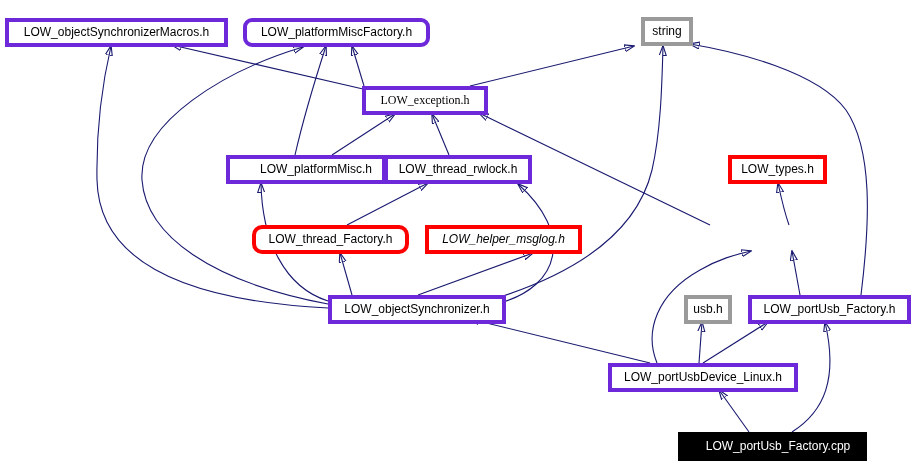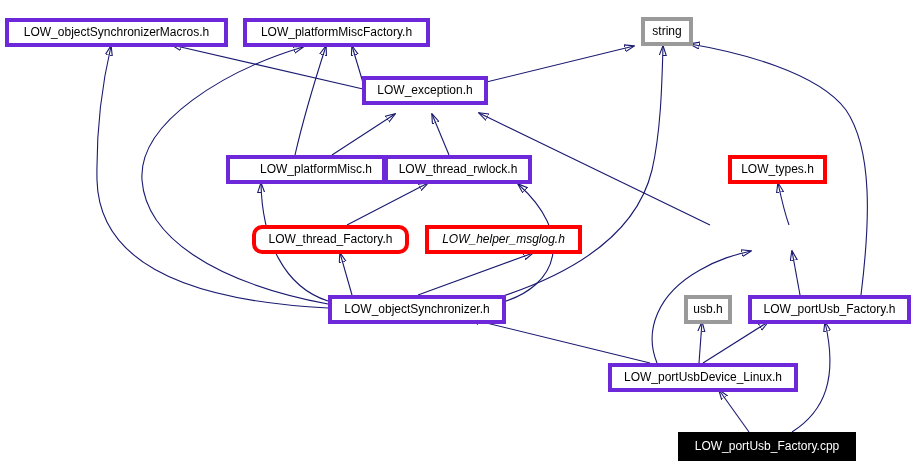--- a/index.html
+++ b/index.html
@@ -60,27 +60,27 @@
     <path d="M 861,295 C 870,222 873,150 846,110 C 818,72 738,52 690,44" marker-end="url(#ah)"></path>
     <path d="M 657,363 C 644,331 657,294 700,270 C 719,259 734,255 751,251" marker-end="url(#ah)"></path>
     <path d="M 699,363 L 702,322" marker-end="url(#ah)"></path>
     <path d="M 650,363 L 470,319" marker-end="url(#ah)"></path>
     <path d="M 703,363 L 768,322" marker-end="url(#ah)"></path>
     <path d="M 749,432 L 719,390" marker-end="url(#ah)"></path>
     <path d="M 792,432 C 825,411 838,378 825,322" marker-end="url(#ah)"></path>
   </svg>
 
   <div class="node" style="left:5px;top:18px;width:215px;">LOW_objectSynchronizerMacros.h</div>
-  <div class="node" style="left:243px;top:18px;width:179px;">LOW_platformMiscFactory.h</div>
+  <div class="node" style="left:243px;top:18px;width:179px;border-radius:9px;">LOW_platformMiscFactory.h</div>
   <div class="node external" style="left:641px;top:17px;width:44px;">string</div>
-  <div class="node" style="left:362px;top:76px;width:118px;">LOW_exception.h</div>
+  <div class="node" style="left:362px;top:86px;width:118px;font-family:Liberation Serif, serif;">LOW_exception.h</div>
   <div class="node" style="left:226px;top:155px;width:132px;padding-left:20px;">LOW_platformMisc.h</div>
   <div class="node" style="left:384px;top:155px;width:140px;">LOW_thread_rwlock.h</div>
   <div class="node truncated" style="left:728px;top:155px;width:91px;">LOW_types.h</div>
   <div class="node truncated" style="left:252px;top:225px;width:149px;border-radius:10px;">LOW_thread_Factory.h</div>
   <div class="node truncated" style="left:425px;top:225px;width:149px;font-style:italic;">LOW_helper_msglog.h</div>
   <div class="node" style="left:328px;top:295px;width:170px;">LOW_objectSynchronizer.h</div>
   <div class="node external" style="left:684px;top:295px;width:40px;">usb.h</div>
   <div class="node" style="left:748px;top:295px;width:155px;">LOW_portUsb_Factory.h</div>
   <div class="node" style="left:608px;top:363px;width:182px;">LOW_portUsbDevice_Linux.h</div>
-  <div class="node focus" style="left:678px;top:432px;width:170px;">LOW_portUsb_Factory.cpp</div>
+  <div class="node focus" style="left:678px;top:432px;width:170px;padding-left:11px;">LOW_portUsb_Factory.cpp</div>
 
 </div>
 
 </body></html>

